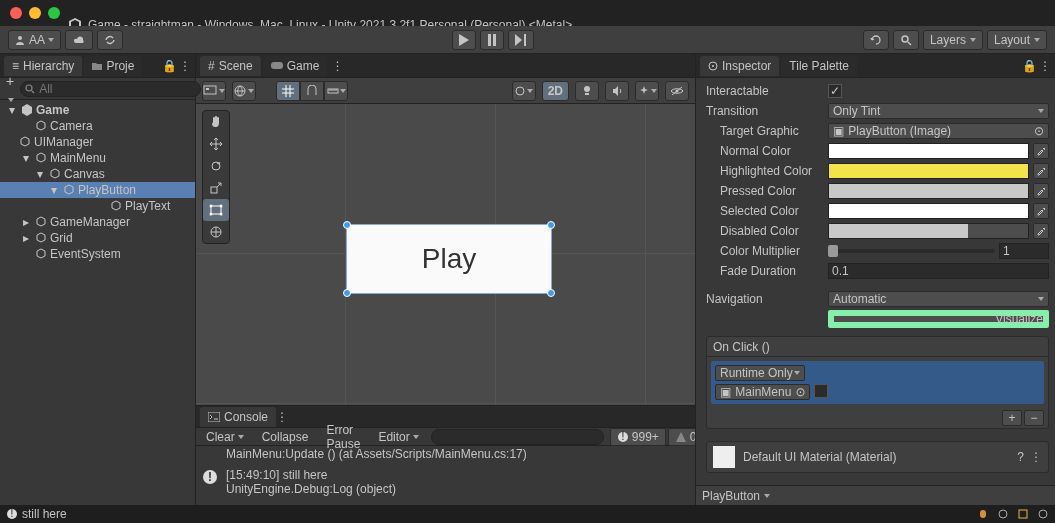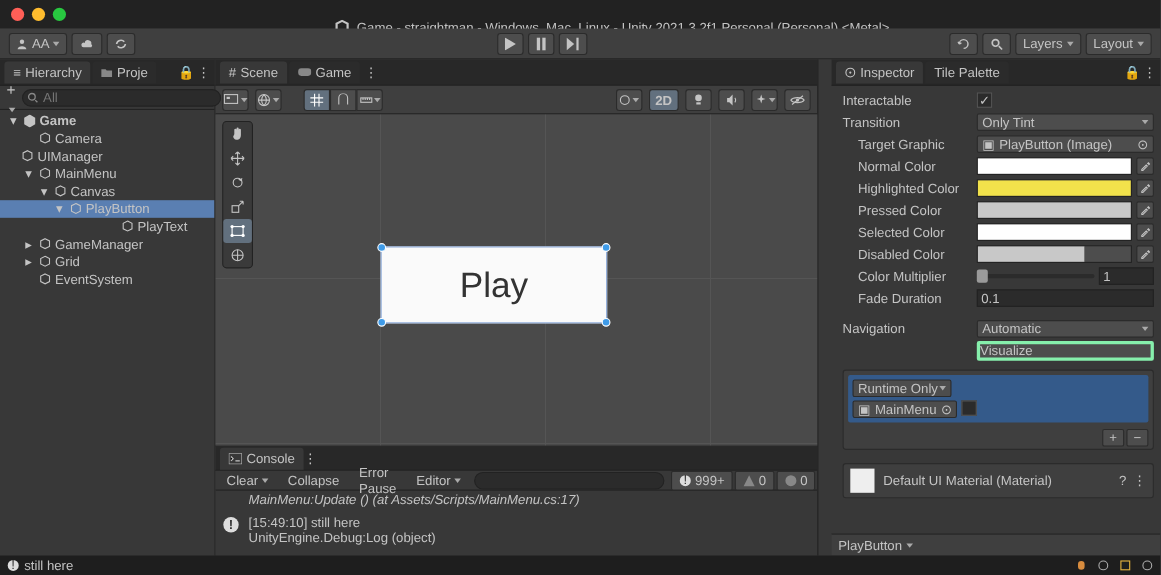--- a/index.html
+++ b/index.html
@@ -4,21 +4,21 @@
 <style>
 * { margin:0; padding:0; box-sizing:border-box; font-family:-apple-system,BlinkMacSystemFont,"Segoe UI",Arial,sans-serif; font-size:12px; color:#c4c4c4; }
 body { background:#383838; width:1055px; height:523px; overflow:hidden; display:flex; flex-direction:column; }
 svg { display:block; }
 
 
 .titlebar { height:26px; background:#222; display:flex; align-items:center; padding:0 10px; gap:8px; }
 .trafficlights { display:flex; gap:7px; }
 .trafficlights span { width:12px; height:12px; border-radius:50%; }
 .tl-red{background:#ff5f57}.tl-yel{background:#febc2e}.tl-grn{background:#28c840}
-.titlebar-title { flex:1; text-align:center; font-size:13px; color:#b8b8b8; display:flex; align-items:center; justify-content:center; gap:6px;margin-top:24px; }
+.titlebar-title { flex:1; text-align:center; font-size:13px; color:#b8b8b8; display:flex; align-items:center; gap:6px;margin-top:24px; }
 
 
 .toolbar { height:28px; background:#3f3f3f; border-bottom:1px solid #222; display:flex; align-items:center; padding:0 8px; justify-content:space-between; }
 .tb-left,.tb-right,.tb-center{display:flex;align-items:center;gap:4px}
 .tb-btn { background:#4d4d4d; border:1px solid #2b2b2b; border-radius:3px; height:20px; min-width:22px; display:flex; align-items:center; justify-content:center; padding:0 6px; cursor:pointer; }
 .tb-btn svg{fill:#c4c4c4}
 .tb-drop { background:#4d4d4d; border:1px solid #2b2b2b; border-radius:3px; height:20px; padding:0 6px; display:flex; align-items:center; gap:4px; cursor:pointer; }
 
 
 .main { flex:1; display:flex; min-height:0; }
@@ -52,38 +52,38 @@
 .scene-tool .ibtn.on{background:#62707e}
 .scene-view { flex:1; position:relative; background:#4a4a4a; overflow:hidden; }
 
 .scene-view::before{content:"";position:absolute;inset:0;background-image:repeating-linear-gradient(to right,transparent 0 149px,#555 149px 150px),repeating-linear-gradient(to bottom,transparent 0 149px,#555 149px 150px);}
 .tools-vert { position:absolute; left:6px; top:6px; background:#3a3a3a; border:1px solid #222; border-radius:4px; display:flex; flex-direction:column; }
 .tools-vert .vbtn{width:26px;height:22px;display:flex;align-items:center;justify-content:center;cursor:pointer}
 .tools-vert .vbtn.on{background:#62707e;border-radius:3px}
 .canvas-rect { position:absolute; left:150px; top:120px; width:206px; height:70px; background:#fafafa; border:1px solid #8aa8d8; }
 .canvas-rect .handle{position:absolute;width:8px;height:8px;background:#3f9be8;border:1px solid #fff;border-radius:50%}
 .h-tl{left:-4px;top:-4px}.h-tr{right:-4px;top:-4px}.h-bl{left:-4px;bottom:-4px}.h-br{right:-4px;bottom:-4px}
-.canvas-rect .playtext{font-size:32px;color:#333;font-family:Arial;display:flex;align-items:center;justify-content:center;height:100%}
-
-
-.panel-right { width:312px; background:#383838; border-left:1px solid #222; display:flex; flex-direction:column;padding-left:12px; }
+.canvas-rect .playtext{font-size:28px;color:#333;font-family:Arial;display:flex;align-items:center;justify-content:center;height:100%}
+
+
+.panel-right { width:360px; background:#383838; border-left:1px solid #222; display:flex; flex-direction:column; }
 .insp-body { flex:1; overflow:auto; padding:4px 6px 6px 10px; display:flex; flex-direction:column; gap:2px; }
 .prop { display:flex; align-items:center; gap:4px; height:18px; }
 .prop .lbl{flex:0 0 118px; color:#c4c4c4}
 .prop .lbl.ind{padding-left:14px}
 .drop { flex:1; background:#4d4d4d; border:1px solid #2b2b2b; border-radius:2px; height:16px; display:flex; align-items:center; padding:0 4px; justify-content:space-between; cursor:pointer; }
 .objref { flex:1; background:#4d4d4d; border:1px solid #2b2b2b; border-radius:2px; height:16px; display:flex; align-items:center; padding:0 4px; gap:4px; cursor:pointer; }
 .colorfield { flex:1; height:16px; border:1px solid #222; display:flex; cursor:pointer; }
 .colorfield .sw{flex:1}
 .eyedrop{width:16px;height:16px;background:#4d4d4d;border:1px solid #2b2b2b;border-radius:2px;display:flex;align-items:center;justify-content:center;cursor:pointer}
 .slider{flex:1;display:flex;align-items:center;gap:6px}
 .slider .track{flex:1;height:4px;background:#2b2b2b;border-radius:2px;position:relative}
 .slider .knob{position:absolute;left:0;top:-4px;width:10px;height:12px;background:#9a9a9a;border-radius:2px}
 .numbox{width:50px;height:16px;background:#2b2b2b;border:1px solid #222;padding:0 3px;display:flex;align-items:center;cursor:text}
-.btn-wide{height:18px;background:#4d4d4d;border:3px solid #86efac;border-radius:2px;display:flex;align-items:center;justify-content:flex-start;cursor:pointer;flex:1;margin-left:122px}
+.btn-wide{height:18px;background:#4d4d4d;border:6px solid #86efac;border-radius:2px;display:flex;align-items:center;justify-content:flex-end;cursor:pointer;flex:1;margin-left:122px}
 
 .evt-box { background:#3f3f3f; border:1px solid #2b2b2b; border-radius:3px; margin-top:6px; }
 .evt-box .hdr{height:20px;border-bottom:1px solid #2b2b2b;display:flex;align-items:center;padding:0 6px}
 .evt-row { background:#345a8a; margin:4px; border-radius:2px; padding:4px; display:flex; flex-direction:column; gap:3px; }
 .evt-row .r{display:flex;gap:4px}
 .evt-row .r .drop{background:#4d4d4d}
 .evt-foot{display:flex;justify-content:flex-end;gap:2px;padding:2px 4px}
 .smbtn{width:20px;height:16px;background:#4d4d4d;border:1px solid #2b2b2b;border-radius:2px;display:flex;align-items:center;justify-content:center;cursor:pointer}
 
 .mat-box{margin-top:10px;background:#3f3f3f;border:1px solid #2b2b2b;border-radius:3px;padding:4px 6px;display:flex;align-items:center;gap:8px}
@@ -497,21 +497,21 @@
               <svg width="12" height="12">
                 <circle cx="6" cy="6" r="5" fill="#888"></circle>
               </svg>
               <span>0</span>
             </div>
         </div>
       </div>
       <div class="console-body" id="conslines">
           <div class="console-line">
             <div class="ci"></div>
-            <div class="txt" style="white-space: pre-line; font-style: italic;">MainMenu:Update () (at Assets/Scripts/MainMenu.cs:17)</div>
+            <div class="txt" style="white-space: pre-line;">MainMenu:Update () (at Assets/Scripts/MainMenu.cs:17)</div>
           </div>
           <div class="console-line">
             <div class="ci">
               <svg width="16" height="16">
                 <circle cx="8" cy="8" r="7" fill="#ddd"></circle>
                 <text x="8" y="12" font-size="11" text-anchor="middle" fill="#333" font-weight="bold">!</text>
               </svg>
             </div>
             <div class="txt" style="white-space: pre-line;">[15:49:10] still here
 UnityEngine.Debug:Log (object)</div>
@@ -637,20 +637,21 @@
             <span class="caret"></span>
           </div>
       </div>
       <div class="prop">
         <div class="btn-wide">
             <span>Visualize</span>
           </div>
       </div>
 
       <div class="evt-box">
+        <div class="hdr">On Click ()</div>
         <div class="evt-row">
           <div class="r">
             <div class="drop" style="flex:0 0 90px">
                 <span>Runtime Only</span>
                 <span class="caret"></span>
               </div>
           </div>
           <div class="r">
             <div class="objref" style="flex:0 0 90px">
                 <span>▣</span>

